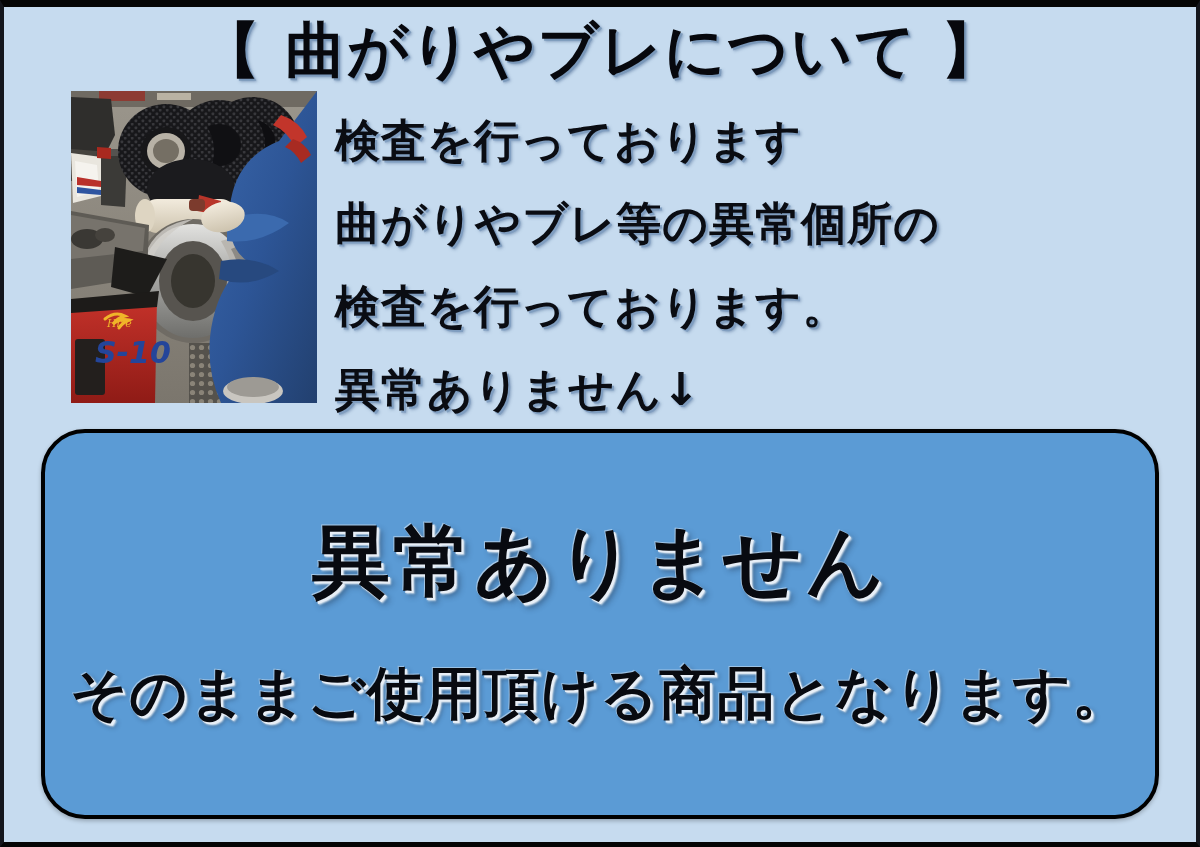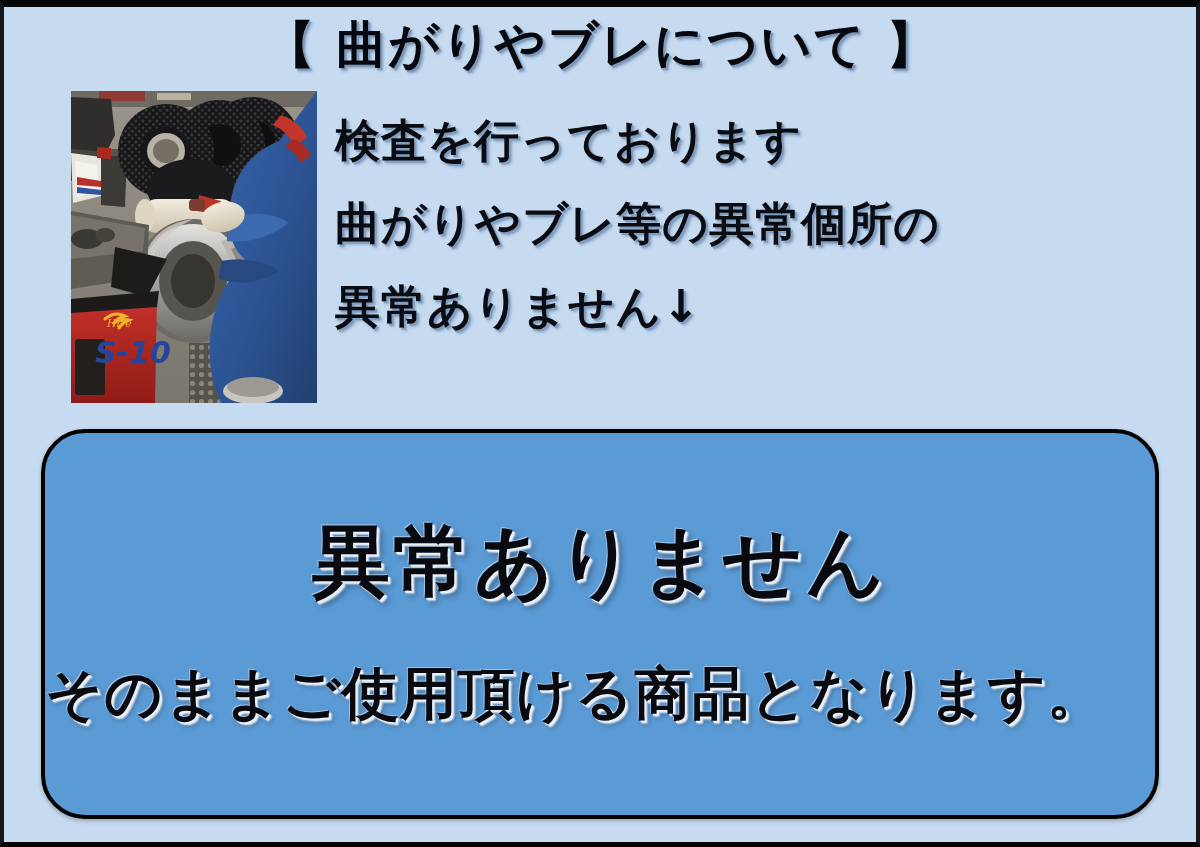--- a/index.html
+++ b/index.html
@@ -30,21 +30,21 @@
     background: #c6dbef;
   }
 
   
   .title {
     position: absolute;
     top: 12px;
     left: 0;
     width: 1195px;
     text-align: center;
-    font-size: 50px;
+    font-size: 60px;
     line-height: 1.05;
     font-weight: 700;
     color: #07080d;
     letter-spacing: 2px;
     text-shadow: 2px 2px 0 rgba(120,150,185,.85),
                  3px 3px 3px rgba(80,110,150,.55);
     white-space: nowrap;
   }
 
   
@@ -106,21 +106,21 @@
        2px  2px 0 #e8eff7,
        3px  3px 2px rgba(235,243,250,.9),
       -1px -1px 0 rgba(255,255,255,.45),
        5px  5px 6px rgba(20,35,60,.45);
   }
   .result-sub {
     position: absolute;
     top: 228px;
     left: 0;
     width: 100%;
-    text-align: left;
+    text-align: center;
     font-size: 57px;
     line-height: 1.15;
     font-weight: 700;
     color: #080a10;
     letter-spacing: 1px;
     white-space: nowrap;
     text-shadow:
        2px  2px 0 #e8eff7,
        3px  3px 2px rgba(235,243,250,.9),
       -1px -1px 0 rgba(255,255,255,.4),
@@ -259,20 +259,21 @@
 
           <ellipse cx="182" cy="300" rx="30" ry="13" fill="#c9c6c0"></ellipse>
           <ellipse cx="182" cy="296" rx="26" ry="10" fill="#9d9a94"></ellipse>
         </g>
       </svg>
     </div>
 
     <div class="body-copy">
       <div class="line">検査を行っております</div>
       <div class="line">曲がりやブレ等の異常個所の</div>
+      <div class="line">検査を行っております。</div>
       <div class="line">異常ありません↓</div>
     </div>
 
     <div class="result-box">
       <div class="result-headline">異常ありません</div>
       <div class="result-sub">そのままご使用頂ける商品となります。</div>
     </div>
 
   </div>
 </div>

